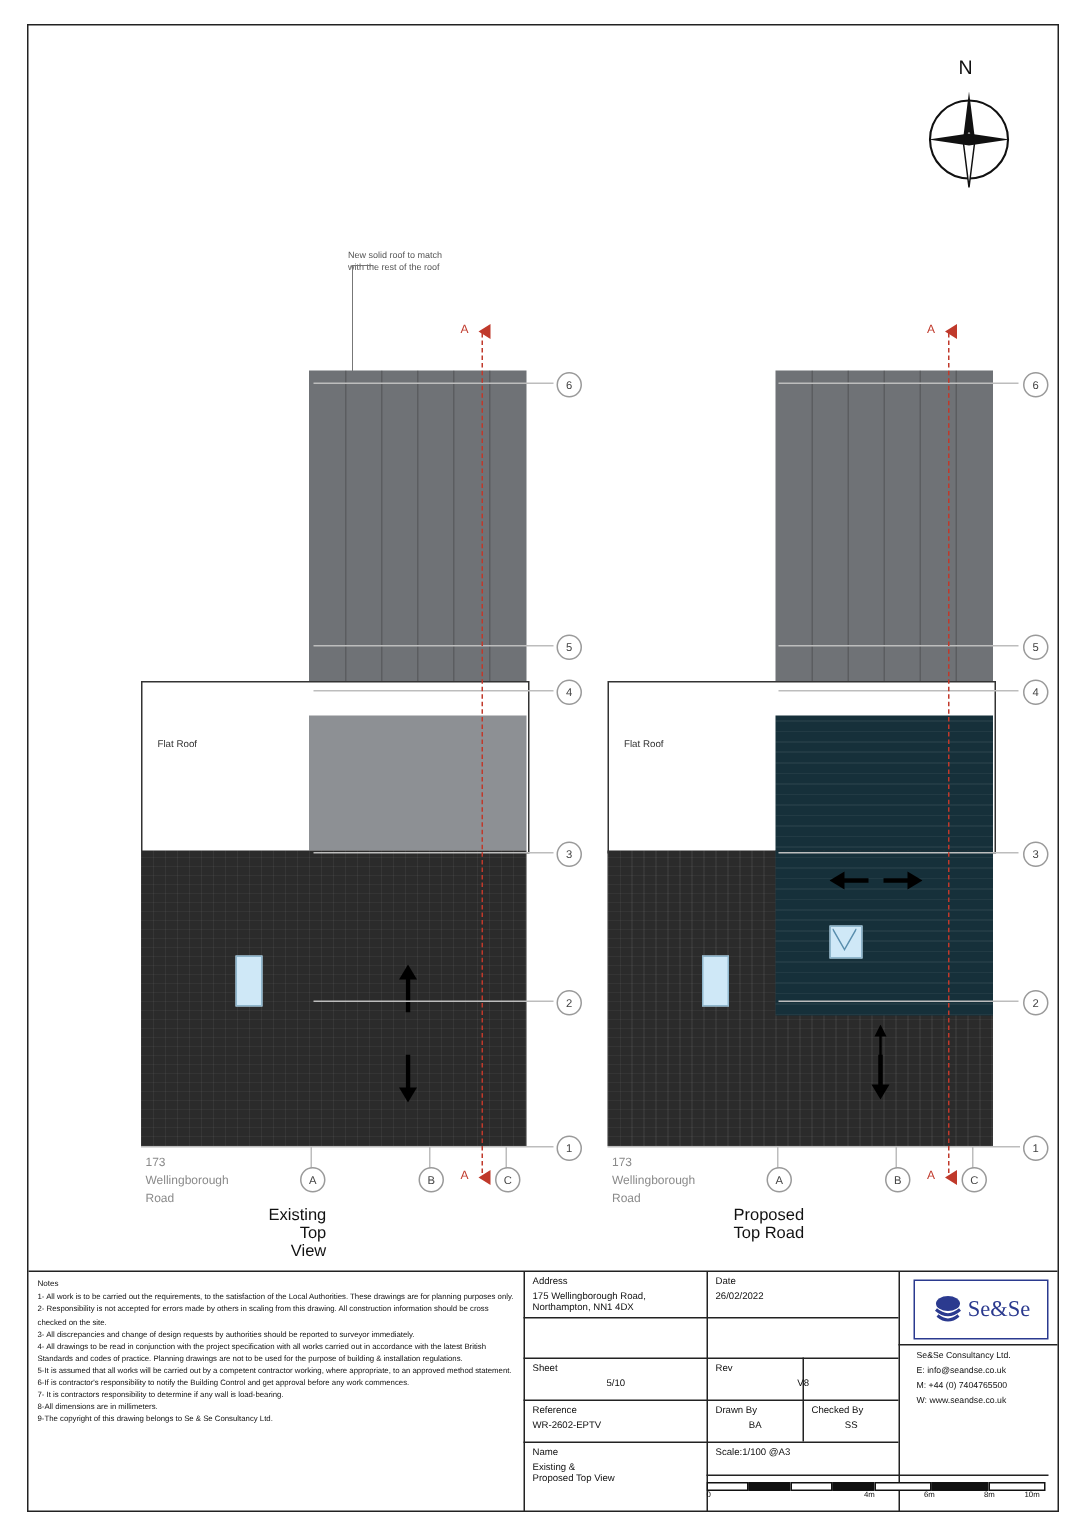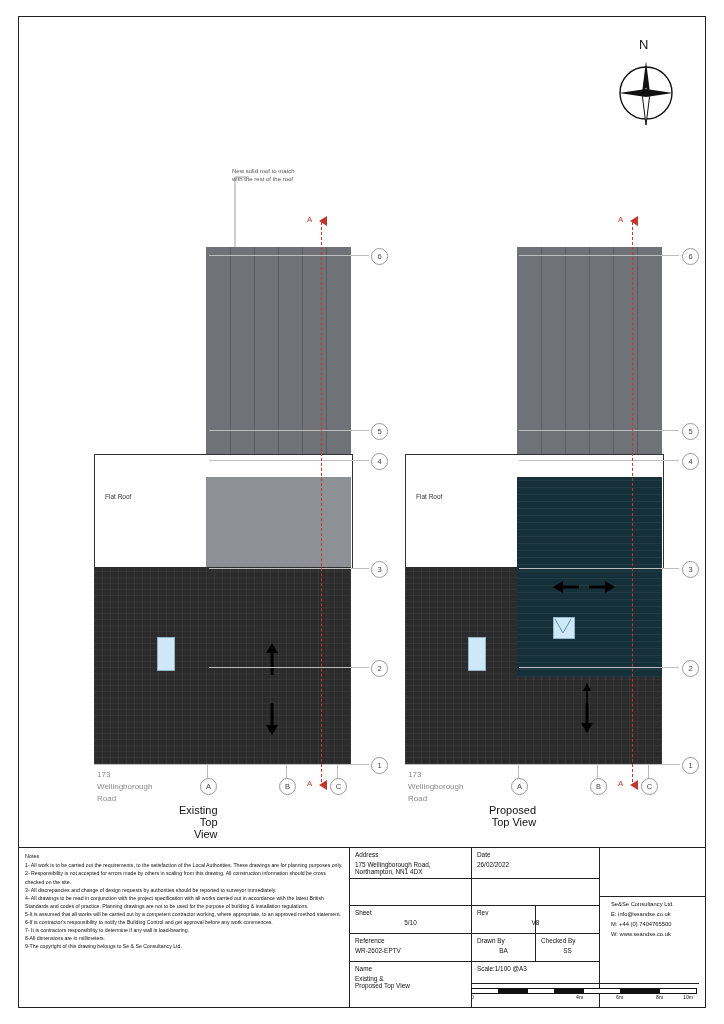--- a/index.html
+++ b/index.html
@@ -233,21 +233,21 @@
           <polygon points="10,0 10,10 2,5" fill="#c0392b"></polygon>
         </svg>
       <div class="sectiontag" style="left:599px;top:762px;">A</div>
       <svg style="position:absolute;left:609px;top:763px;" width="12" height="10">
           <polygon points="10,0 10,10 2,5" fill="#c0392b"></polygon>
         </svg>
 
       <div class="addr" style="left:389px;top:752px;white-space:pre;">173
 Wellingborough
 Road</div>
-      <div class="viewtitle" style="left:470px;top:787px;">Proposed Top View</div>
+      <div class="viewtitle" style="left:470px;top:787px;">Proposed Top Road</div>
     </div>
   </div>
 
   <div class="titleblock">
 
     <div class="tb-notes">
       <h4>Notes</h4>
       <div>1- All work is to be carried out the requirements, to the satisfaction of the Local Authorities. These drawings are for planning purposes only.</div>
       <div>2- Responsibility is not accepted for errors made by others in scaling from this drawing. All construction information should be cross checked on the site.</div>
       <div>3- All discrepancies and change of design requests by authorities should be reported to surveyor immediately.</div>
@@ -302,20 +302,28 @@
     </div>
     <div class="cell" style="left:331px;top:114px;width:121px;height:47px;">
       <span class="k">Name</span>
       <span class="v" style="white-space:pre-line;">Existing &amp;
 Proposed Top View</span>
     </div>
     <div class="cell" style="left:453px;top:114px;width:227px;height:20px;">
       <span class="v">Scale:1/100 @A3</span>
     </div>
 
+    <div class="logo">
+      <svg width="22" height="22" viewBox="0 0 22 22" style="margin-right:2px">
+        <ellipse cx="11" cy="7" rx="8" ry="5" fill="#2b3a8f"></ellipse>
+        <path d="M3 11 q8 7 16 0" stroke="#2b3a8f" stroke-width="2" fill="none"></path>
+        <path d="M4 15 q7 6 14 0" stroke="#2b3a8f" stroke-width="2" fill="none"></path>
+      </svg>
+      <span class="txt">Se&amp;Se</span>
+    </div>
     <div class="company" style="white-space:pre-line;">Se&amp;Se Consultancy Ltd.
 E: info@seandse.co.uk
 M: +44 (0) 7404765500
 W: www.seandse.co.uk</div>
 
     <div class="scalebar">
       <div class="sb-seg" style="left:0;width:28px;background:#fff;"></div>
       <div class="sb-seg" style="left:28px;width:28px;background:#111;"></div>
       <div class="sb-seg" style="left:56px;width:28px;background:#fff;"></div>
       <div class="sb-seg" style="left:84px;width:28px;background:#111;"></div>

